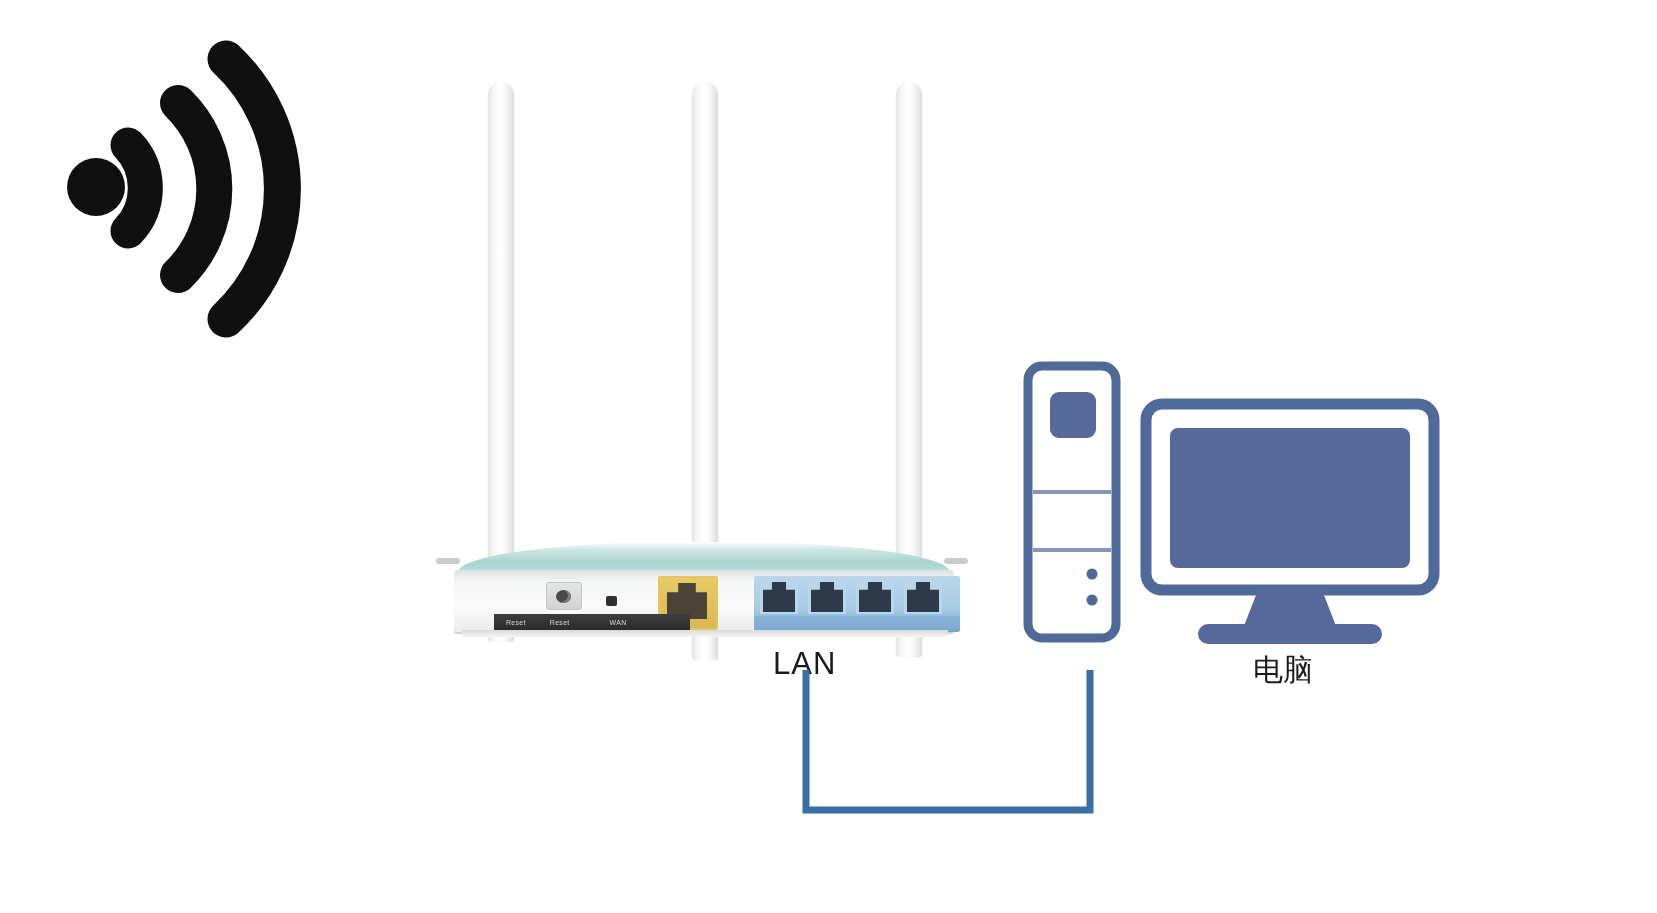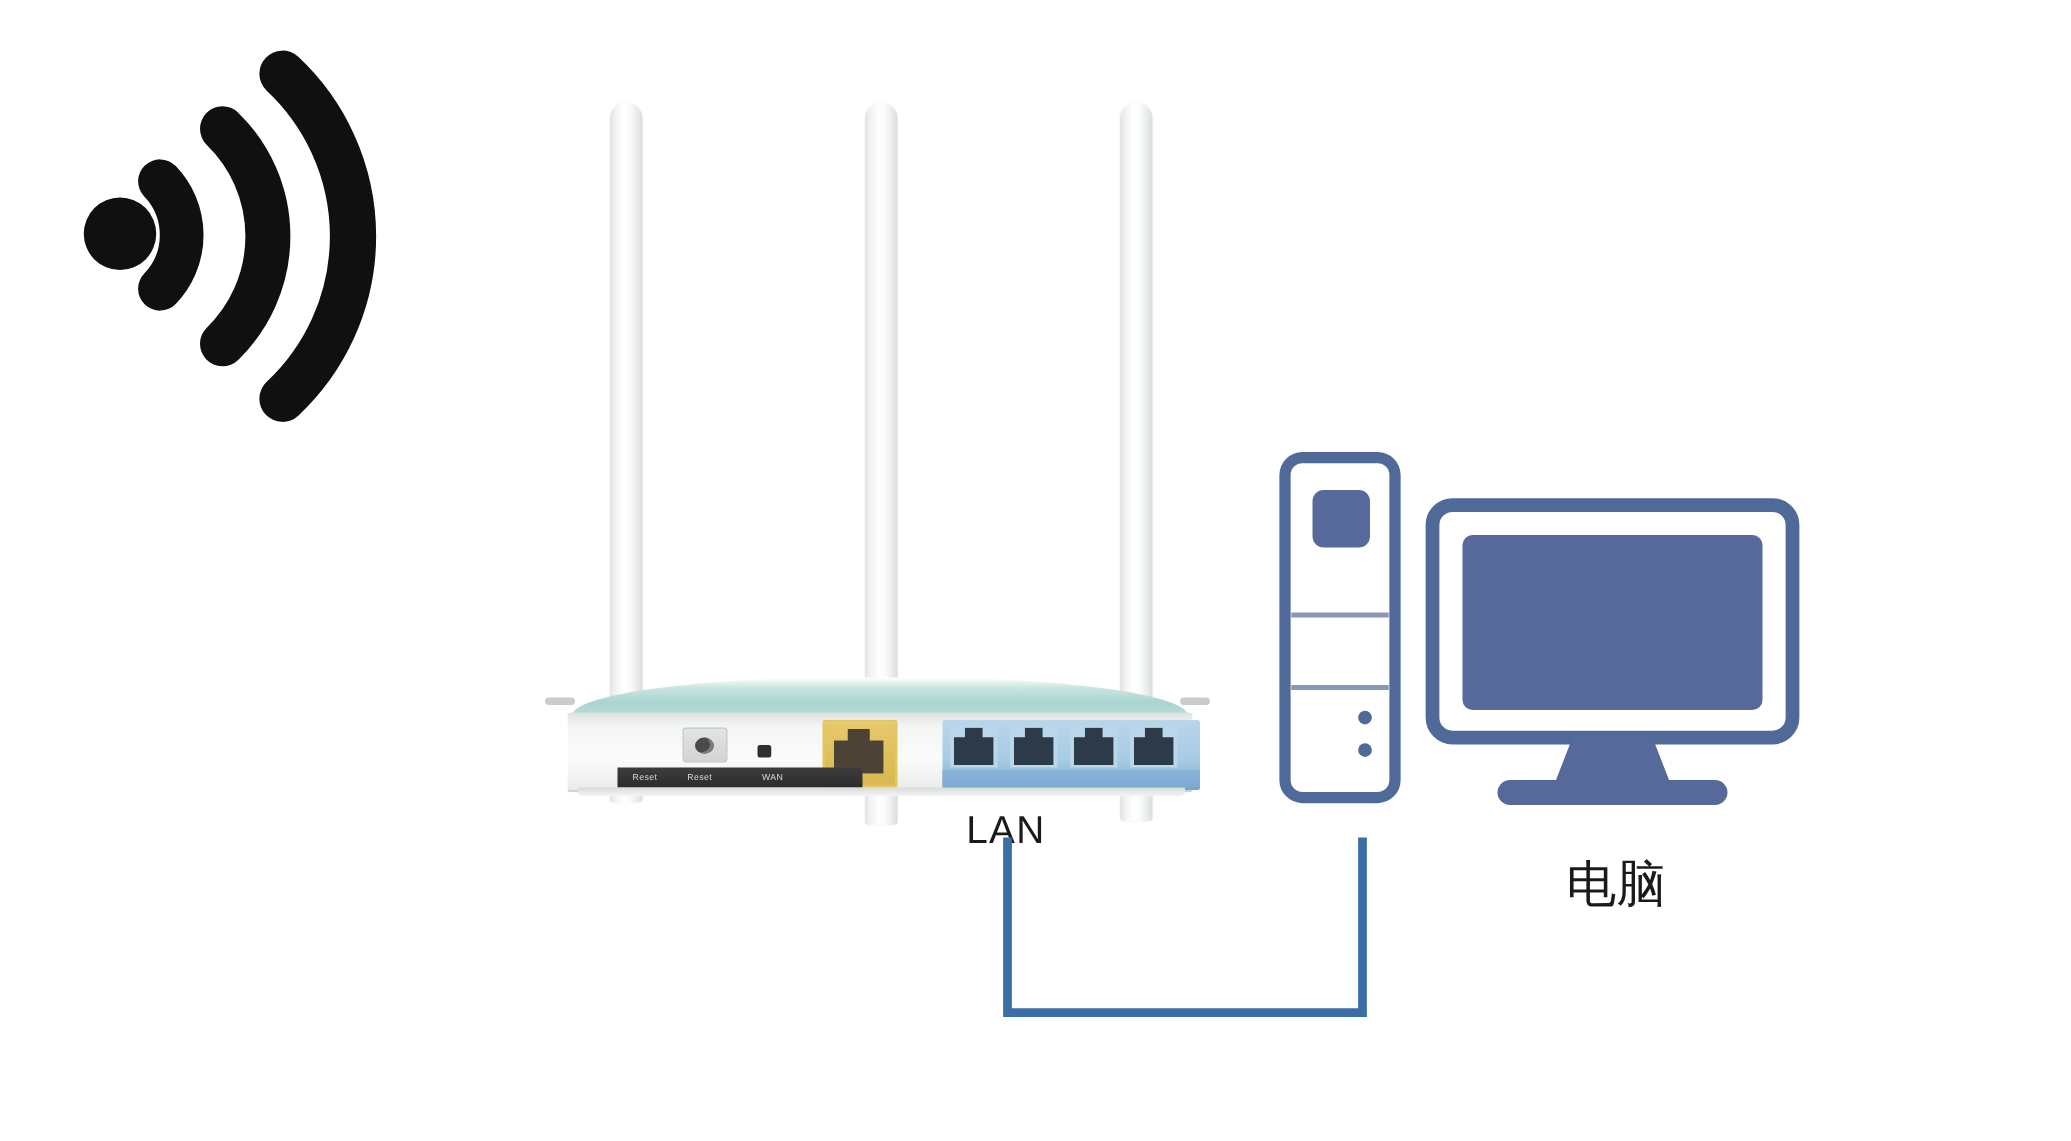--- a/index.html
+++ b/index.html
@@ -210,23 +210,23 @@
     position: absolute;
     color: #1a1a1a;
     font-size: 31px;
     letter-spacing: 1px;
     white-space: nowrap;
     font-family: "Liberation Sans", sans-serif;
   }
   #lan-label { left: 773px; top: 646px; }
   #pc-label  {
     left: 1253px;
-    top: 680px;
+    top: 650px;
     font-family: "DejaVu Sans", sans-serif;
-    font-size: 40px;
+    font-size: 30px;
     letter-spacing: 0px;
   }
 
   
   #ethernet-cable {
     position: absolute;
     left: 760px;
     top: 670px;
     width: 380px;
     height: 170px;

